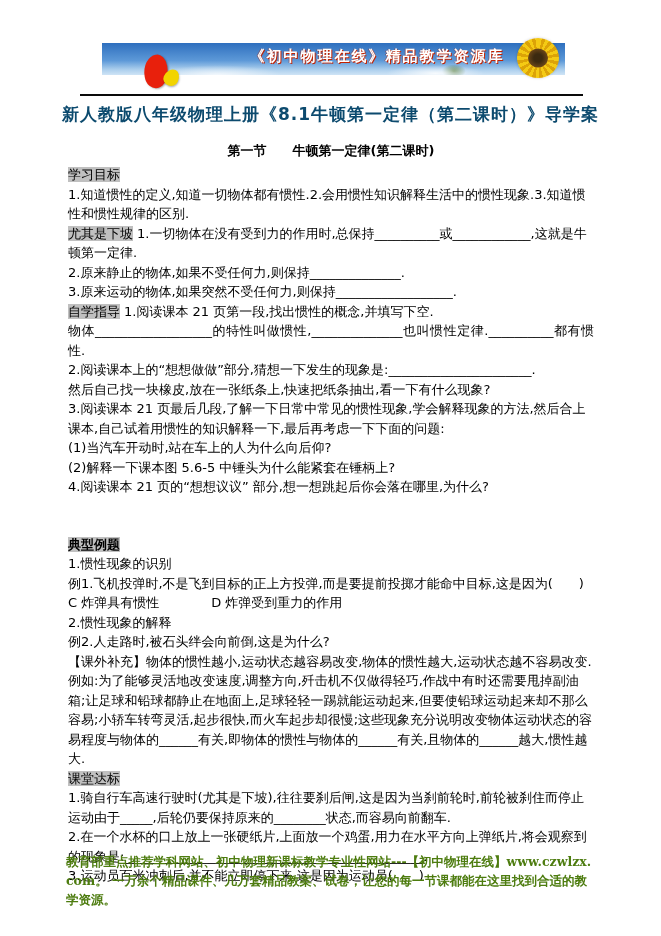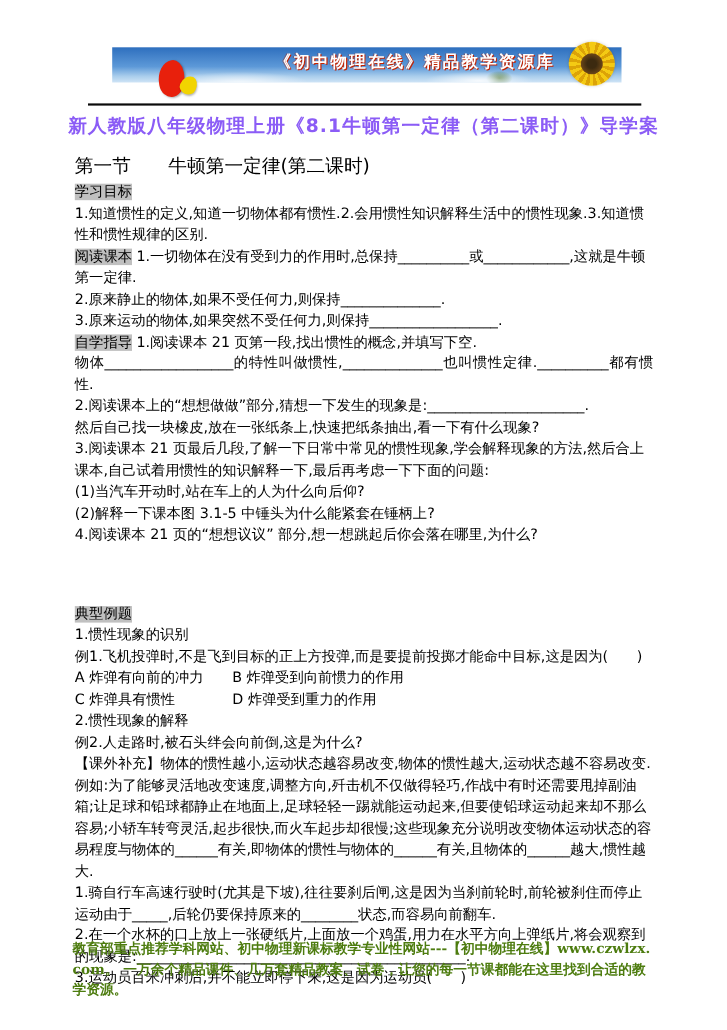--- a/index.html
+++ b/index.html
@@ -45,26 +45,26 @@
   }
   .sunflower:after{
     content:"";position:absolute;left:50%;top:50%;width:20px;height:19px;
     transform:translate(-50%,-50%);border-radius:50%;
     background:radial-gradient(#3c2a10 30%, #6b4618 70%, #8a5f1f);
   }
   
   .top-rule{position:absolute;left:80px;top:94px;width:503px;height:2px;background:#0a0a0a;}
   .doc-title{
     position:absolute;left:0;top:103px;width:661px;text-align:center;
-    font-size:17px;font-weight:bold;color:#8b5cf6;letter-spacing:1px;white-space:nowrap;
+    font-size:17px;font-weight:bold;color:#0c4a6e;letter-spacing:1px;white-space:nowrap;
   }
   
   .content{position:absolute;left:68px;top:141px;width:526px;}
   .section-heading{
-    font-size:17px;line-height:20px;margin-bottom:4px;white-space:pre;
+    text-align:center;font-size:13px;line-height:20px;margin-bottom:4px;white-space:pre;font-weight:bold;
   }
   .para{font-size:13px;line-height:19.5px;text-align:left;word-break:break-all;}
   .para.justify{text-align:justify;}
   .hl{background:#c0c0c0;margin-right:4px;}
   
   .footer{
     position:absolute;left:66px;top:852px;width:530px;
     font-family:"DejaVu Serif","Liberation Serif",serif;
     font-weight:bold;font-size:12.5px;line-height:19px;color:#4d7c0f;
     word-break:break-all;
@@ -86,38 +86,38 @@
 
 <div class="top-rule"></div>
 
 <div class="doc-title">新人教版八年级物理上册《8.1牛顿第一定律（第二课时）》导学案</div>
 
 <div class="content">
   <div class="section-heading">第一节　　牛顿第一定律(第二课时)</div>
   <div>
       <div class="para"><span class="hl">学习目标</span></div>
       <div class="para">1.知道惯性的定义,知道一切物体都有惯性.2.会用惯性知识解释生活中的惯性现象.3.知道惯性和惯性规律的区别.</div>
-      <div class="para"><span class="hl">阅读课本</span>1.一切物体在没有受到力的作用时,总保持__________或____________,这就是牛顿第一定律.</div>
+      <div class="para"><span class="hl">尤其是下坡</span>1.一切物体在没有受到力的作用时,总保持__________或____________,这就是牛顿第一定律.</div>
       <div class="para">2.原来静止的物体,如果不受任何力,则保持______________.</div>
       <div class="para">3.原来运动的物体,如果突然不受任何力,则保持__________________.</div>
       <div class="para"><span class="hl">自学指导</span>1.阅读课本 21 页第一段,找出惯性的概念,并填写下空.</div>
       <div class="para justify">物体__________________的特性叫做惯性,______________也叫惯性定律.__________都有惯性.</div>
       <div class="para">2.阅读课本上的“想想做做”部分,猜想一下发生的现象是:______________________.</div>
       <div class="para">然后自己找一块橡皮,放在一张纸条上,快速把纸条抽出,看一下有什么现象?</div>
       <div class="para">3.阅读课本 21 页最后几段,了解一下日常中常见的惯性现象,学会解释现象的方法,然后合上课本,自己试着用惯性的知识解释一下,最后再考虑一下下面的问题:</div>
       <div class="para">(1)当汽车开动时,站在车上的人为什么向后仰?</div>
-      <div class="para">(2)解释一下课本图 3.1-5 中锤头为什么能紧套在锤柄上?</div>
+      <div class="para">(2)解释一下课本图 5.6-5 中锤头为什么能紧套在锤柄上?</div>
       <div class="para">4.阅读课本 21 页的“想想议议” 部分,想一想跳起后你会落在哪里,为什么?</div>
-      <div class="para" style="margin-top: 52px;"><span class="hl">典型例题</span></div>
+      <div class="para" style="margin-top: 38px; font-weight: bold;"><span class="hl">典型例题</span></div>
       <div class="para">1.惯性现象的识别</div>
       <div class="para">例1.飞机投弹时,不是飞到目标的正上方投弹,而是要提前投掷才能命中目标,这是因为(　　)</div>
-      <div class="para">A 炸弹有向前的冲力　　B 炸弹受到向前惯力的作用</div>
       <div class="para">C 炸弹具有惯性　　　　D 炸弹受到重力的作用</div>
       <div class="para">2.惯性现象的解释</div>
       <div class="para">例2.人走路时,被石头绊会向前倒,这是为什么?</div>
       <div class="para">【课外补充】物体的惯性越小,运动状态越容易改变,物体的惯性越大,运动状态越不容易改变.例如:为了能够灵活地改变速度,调整方向,歼击机不仅做得轻巧,作战中有时还需要甩掉副油箱;让足球和铅球都静止在地面上,足球轻轻一踢就能运动起来,但要使铅球运动起来却不那么容易;小轿车转弯灵活,起步很快,而火车起步却很慢;这些现象充分说明改变物体运动状态的容易程度与物体的______有关,即物体的惯性与物体的______有关,且物体的______越大,惯性越大.</div>
+      <div class="para"><span class="hl">课堂达标</span></div>
       <div class="para">1.骑自行车高速行驶时(尤其是下坡),往往要刹后闸,这是因为当刹前轮时,前轮被刹住而停止运动由于_____,后轮仍要保持原来的________状态,而容易向前翻车.</div>
       <div class="para">2.在一个水杯的口上放上一张硬纸片,上面放一个鸡蛋,用力在水平方向上弹纸片,将会观察到的现象是:______________________________________________.</div>
       <div class="para">3.运动员百米冲刺后,并不能立即停下来,这是因为运动员(　　)</div>
     </div>
 </div>
 
 <div class="footer">教育部重点推荐学科网站、初中物理新课标教学专业性网站---【初中物理在线】www.czwlzx.com。 一万余个精品课件、几万套精品教案、试卷，让您的每一节课都能在这里找到合适的教学资源。</div>
 
 </body></html>

